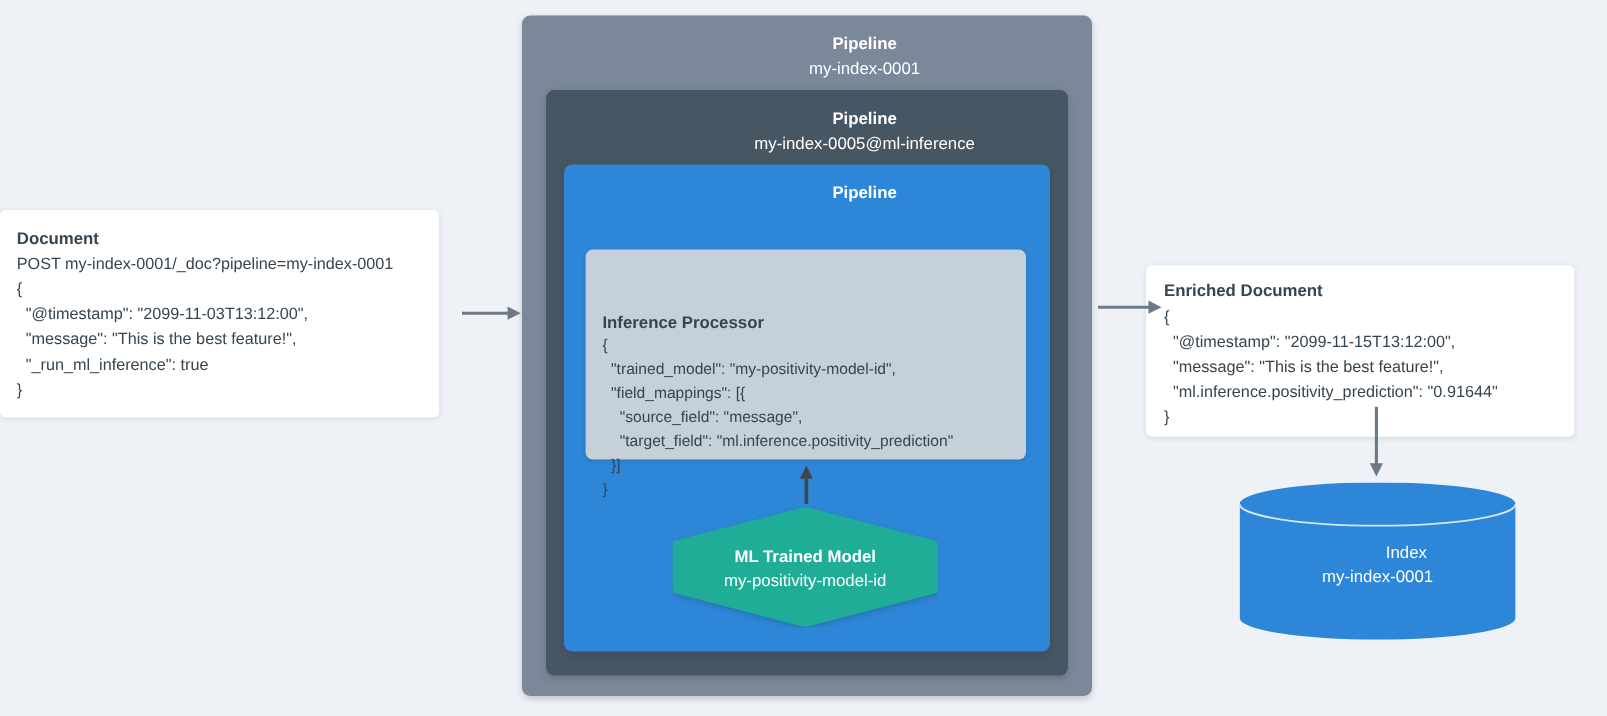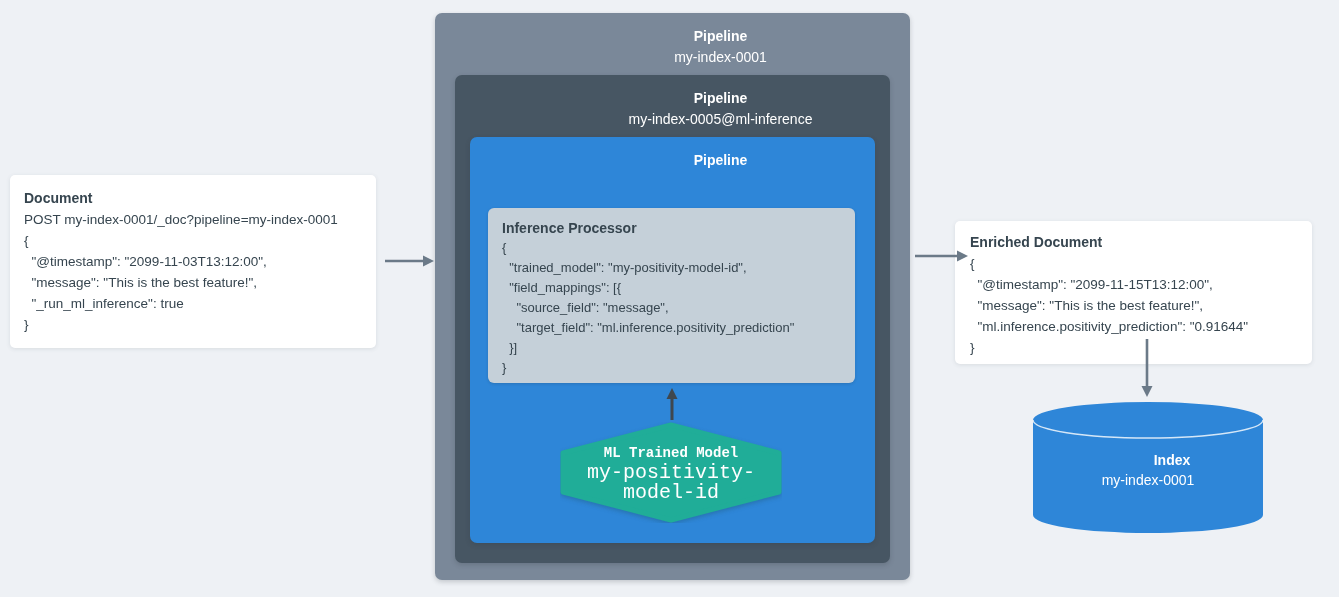--- a/index.html
+++ b/index.html
@@ -28,21 +28,21 @@
     line-height: 21px;
   }
   .code {
     font-family: "Liberation Sans", "DejaVu Sans", sans-serif;
     font-size: 13.5px;
     line-height: 21px;
     white-space: pre;
     color: #36454f;
   }
 
-  .doc-box { left: 10px; top: 175px; width: 366px; height: 173px; padding: 13px 14px; }
+  .doc-box { left: 0; top: 175px; width: 366px; height: 173px; padding: 13px 14px; }
   .enriched-box { left: 955px; top: 189px; width: 357px; height: 143px; padding: 11px 15px; margin-top: 32px; }
 
   
   .pl-box { position: absolute; border-radius: 7px; box-shadow: 0 2px 5px rgba(40,50,60,0.22); }
   .pl-outer { left: 435px; top: 13px; width: 475px; height: 567px; background: #7a8899; }
   .pl-mid   { left: 455px; top: 75px; width: 435px; height: 488px; background: #475663; }
   .pl-inner { left: 470px; top: 137px; width: 405px; height: 406px; background: #2e86d8; }
 
   .pl-head { position: absolute; left: 0; top: 13px; width: 100%; text-align: center; color: #ffffff; margin-left: 48px; }
   .pl-label { font-weight: bold; font-size: 14px; line-height: 21px; }
@@ -50,43 +50,43 @@
 
   
   .processor {
     position: absolute;
     left: 488px; top: 208px; width: 367px; height: 175px;
     background: #c5d0d9;
     border-radius: 6px;
     padding: 10px 14px;
     box-shadow: 0 1px 3px rgba(30,40,50,0.18);
   }
-  .processor .card-title { color: #36454f; font-size: 14px; line-height: 20px; }
+  .processor .card-title { color: #36454f; font-size: 14px; line-height: 20px; margin-top: 40px; }
   .processor .code { font-size: 13px; line-height: 20px; }
 
   
-  .hex-wrap { position: absolute; left: 560px; top: 422px; width: 222px; height: 101px; font-family: Liberation Mono, monospace; }
+  .hex-wrap { position: absolute; left: 560px; top: 422px; width: 222px; height: 101px; }
   .hex-wrap svg { position: absolute; left: 0; top: 0; }
   .hex-text {
     position: absolute; left: 0; top: 0; width: 100%; height: 100%;
     display: flex; flex-direction: column; align-items: center; justify-content: center;
     color: #ffffff; text-align: center;
   }
   .hex-title { font-weight: bold; font-size: 14px; line-height: 20px; }
-  .hex-name  { font-size: 20px; line-height: 20px; }
+  .hex-name  { font-size: 14px; line-height: 20px; }
 
   
   .cyl-wrap { position: absolute; left: 1033px; top: 402px; width: 230px; height: 132px; }
   .cyl-wrap svg { position: absolute; left: 0; top: 0; }
   .cyl-text {
     position: absolute; left: 0; top: 48px; width: 100%;
     display: flex; flex-direction: column; align-items: center;
     color: #ffffff; text-align: center;
   }
-  .cyl-title { font-weight: bold; font-size: 14px; line-height: 20px; margin-left: 48px; }
+  .cyl-title { font-weight: normal; font-size: 14px; line-height: 20px; margin-left: 48px; }
   .cyl-name  { font-size: 14px; line-height: 20px; }
 
   
   .arrows { position: absolute; left: 0; top: 0; pointer-events: none; }
 </style>
 </head>
 <body>
 
 <div class="canvas">
 

